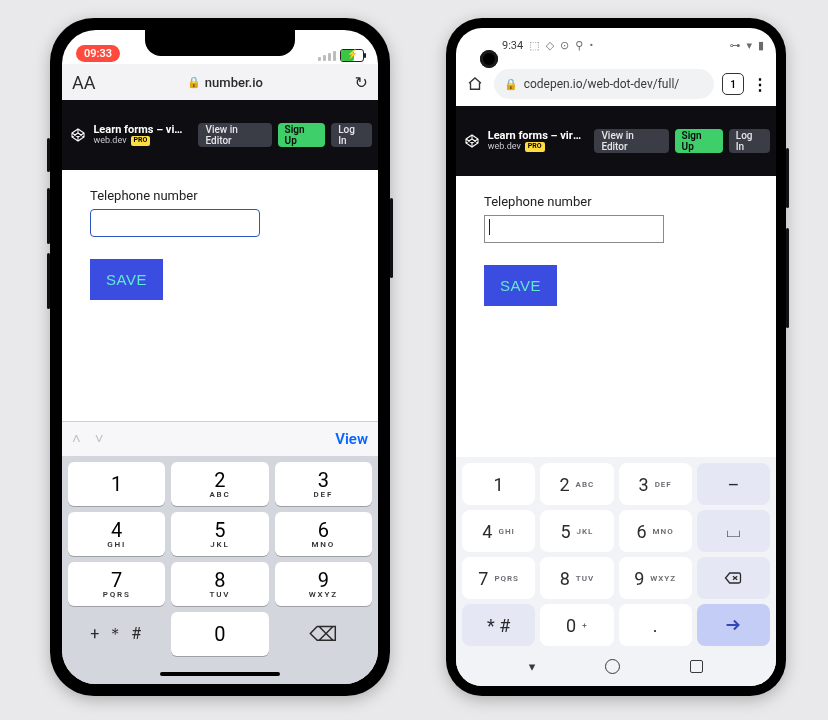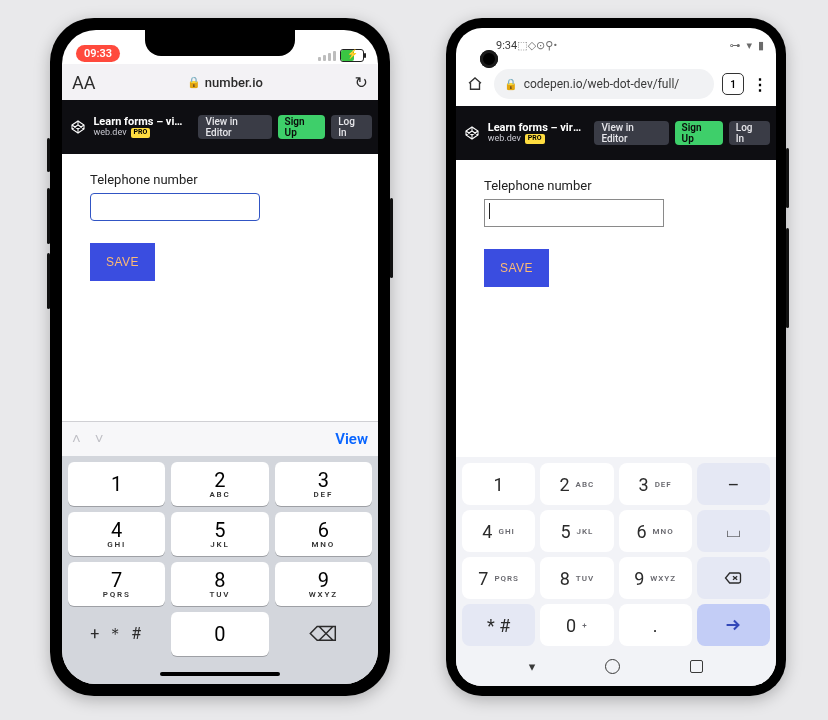--- a/index.html
+++ b/index.html
@@ -26,51 +26,51 @@
   .status-ios{height:32px;display:flex;align-items:flex-end;justify-content:space-between;padding:0 14px 2px;font-size:12px;font-weight:600;}
   .pill-time{background:#ff4a3d;color:#fff;border-radius:12px;padding:2px 8px;font-size:11px;display:inline-block;}
   .ios-right{display:flex;align-items:center;gap:4px;}
   .sigdots{display:flex;gap:2px;align-items:flex-end;}
   .sigdots span{width:3px;background:#bdbdbd;border-radius:1px;}
   .batt{width:22px;height:11px;border:1px solid #222;border-radius:3px;position:relative;}
   .batt::after{content:"";position:absolute;right:-3px;top:3px;width:2px;height:5px;background:#222;border-radius:1px;}
   .batt i{display:block;height:100%;width:60%;background:#3ac643;border-radius:2px;}
   .bolt{position:absolute;left:6px;top:-1px;font-size:9px;color:#000;}
   .status-and{height:34px;display:flex;align-items:center;justify-content:space-between;padding:0 12px;font-size:11px;color:#3a3a3a;}
-  .status-and .l{display:flex;align-items:center;}
+  .status-and .l{display:flex;align-items:center;gap:6px;}
   .status-and .r{display:flex;align-items:center;gap:6px;}
   .mini-ic{opacity:.75;font-size:11px;}
   
   .safari{height:36px;background:#f3f2f5;display:flex;align-items:center;justify-content:space-between;padding:0 10px;font-size:13px;color:#2b2b2b;}
   .safari .mid{display:flex;align-items:center;gap:4px;font-weight:500;}
   .lock{font-size:11px;}
   
   .andbar{height:44px;display:flex;align-items:center;gap:8px;padding:0 8px;}
   .home-ic{width:22px;height:22px;display:flex;align-items:center;justify-content:center;}
   .urlpill{flex:1;height:30px;background:#f1f2f4;border-radius:16px;display:flex;align-items:center;gap:6px;padding:0 10px;font-size:12px;color:#3a3a3a;overflow:hidden;white-space:nowrap;}
   .tab-ic{width:20px;height:20px;border:1.6px solid #333;border-radius:5px;display:flex;align-items:center;justify-content:center;font-size:10px;font-weight:600;}
   .kebab{font-size:16px;font-weight:700;}
   
-  .cph{height:38px;background:#0e0e12;display:flex;align-items:center;padding:8px 6px;gap:6px;color:#fff;font-size:10px;}
+  .cph{height:38px;background:#0e0e12;display:flex;align-items:center;padding:16px 6px;gap:6px;color:#fff;font-size:10px;}
   .cp-logo{width:20px;height:20px;display:flex;align-items:center;justify-content:center;}
   .cp-title{display:flex;flex-direction:column;line-height:1.1;overflow:hidden;}
   .cp-title .t{font-size:11px;font-weight:700;white-space:nowrap;overflow:hidden;text-overflow:ellipsis;max-width:96px;}
   .cp-title .s{display:flex;align-items:center;gap:4px;font-size:9px;color:#c9c9d1;}
   .pro{background:#ffdd40;color:#000;font-weight:700;font-size:7px;padding:1px 3px;border-radius:2px;}
   .cp-btn{height:24px;border-radius:4px;display:flex;align-items:center;padding:0 7px;font-size:10px;font-weight:500;}
   .cp-view{background:#3a3c46;color:#e6e6ea;}
   .cp-sign{background:#3ecf6a;color:#0a0a0a;font-weight:600;}
   .cp-login{background:#3a3c46;color:#e6e6ea;}
   .cph .spacer{flex:1;}
   
   .page{flex:1;background:#fff;padding:18px 28px;font-size:13px;color:#222;}
   .page label{display:block;margin-bottom:6px;font-size:13px;}
   .tel-input{width:160px;height:22px;border:1px solid #8a8a8a;padding:2px 4px;font-size:13px;}
   .tel-input.ios{border:1.6px solid #3155c4;border-radius:4px;outline:none;}
-  .save-btn{margin-top:22px;background:#3a4de0;color:#fdba74;border:none;padding:12px 16px;font-size:12px;letter-spacing:.5px;cursor:pointer;}
+  .save-btn{margin-top:22px;background:#3a4de0;color:#5eead4;border:none;padding:12px 16px;font-size:15px;letter-spacing:.5px;cursor:pointer;}
   
   .ios-kb{background:#d3d6dc;}
   .kb-tb{height:34px;background:#f7f7f9;border-top:1px solid #d0d0d4;display:flex;align-items:center;justify-content:space-between;padding:0 10px;font-size:14px;}
   .kb-tb .nav{display:flex;gap:14px;color:#bfbfc5;font-size:15px;}
   .done{color:#0a66ff;font-weight:600;font-size:15px;}
   .ios-grid{display:grid;grid-template-columns:repeat(3,1fr);gap:6px;padding:6px;}
   .ikey{background:#fff;border-radius:6px;height:44px;box-shadow:0 1px 0 rgba(0,0,0,.25);display:flex;flex-direction:column;align-items:center;justify-content:center;line-height:1;}
   .ikey .num{font-size:20px;font-weight:400;}
   .ikey .sub{font-size:8px;letter-spacing:1.8px;color:#333;margin-top:1px;font-weight:600;}
   .ios-bot{display:grid;grid-template-columns:repeat(3,1fr);gap:6px;padding:0 6px 8px;}

